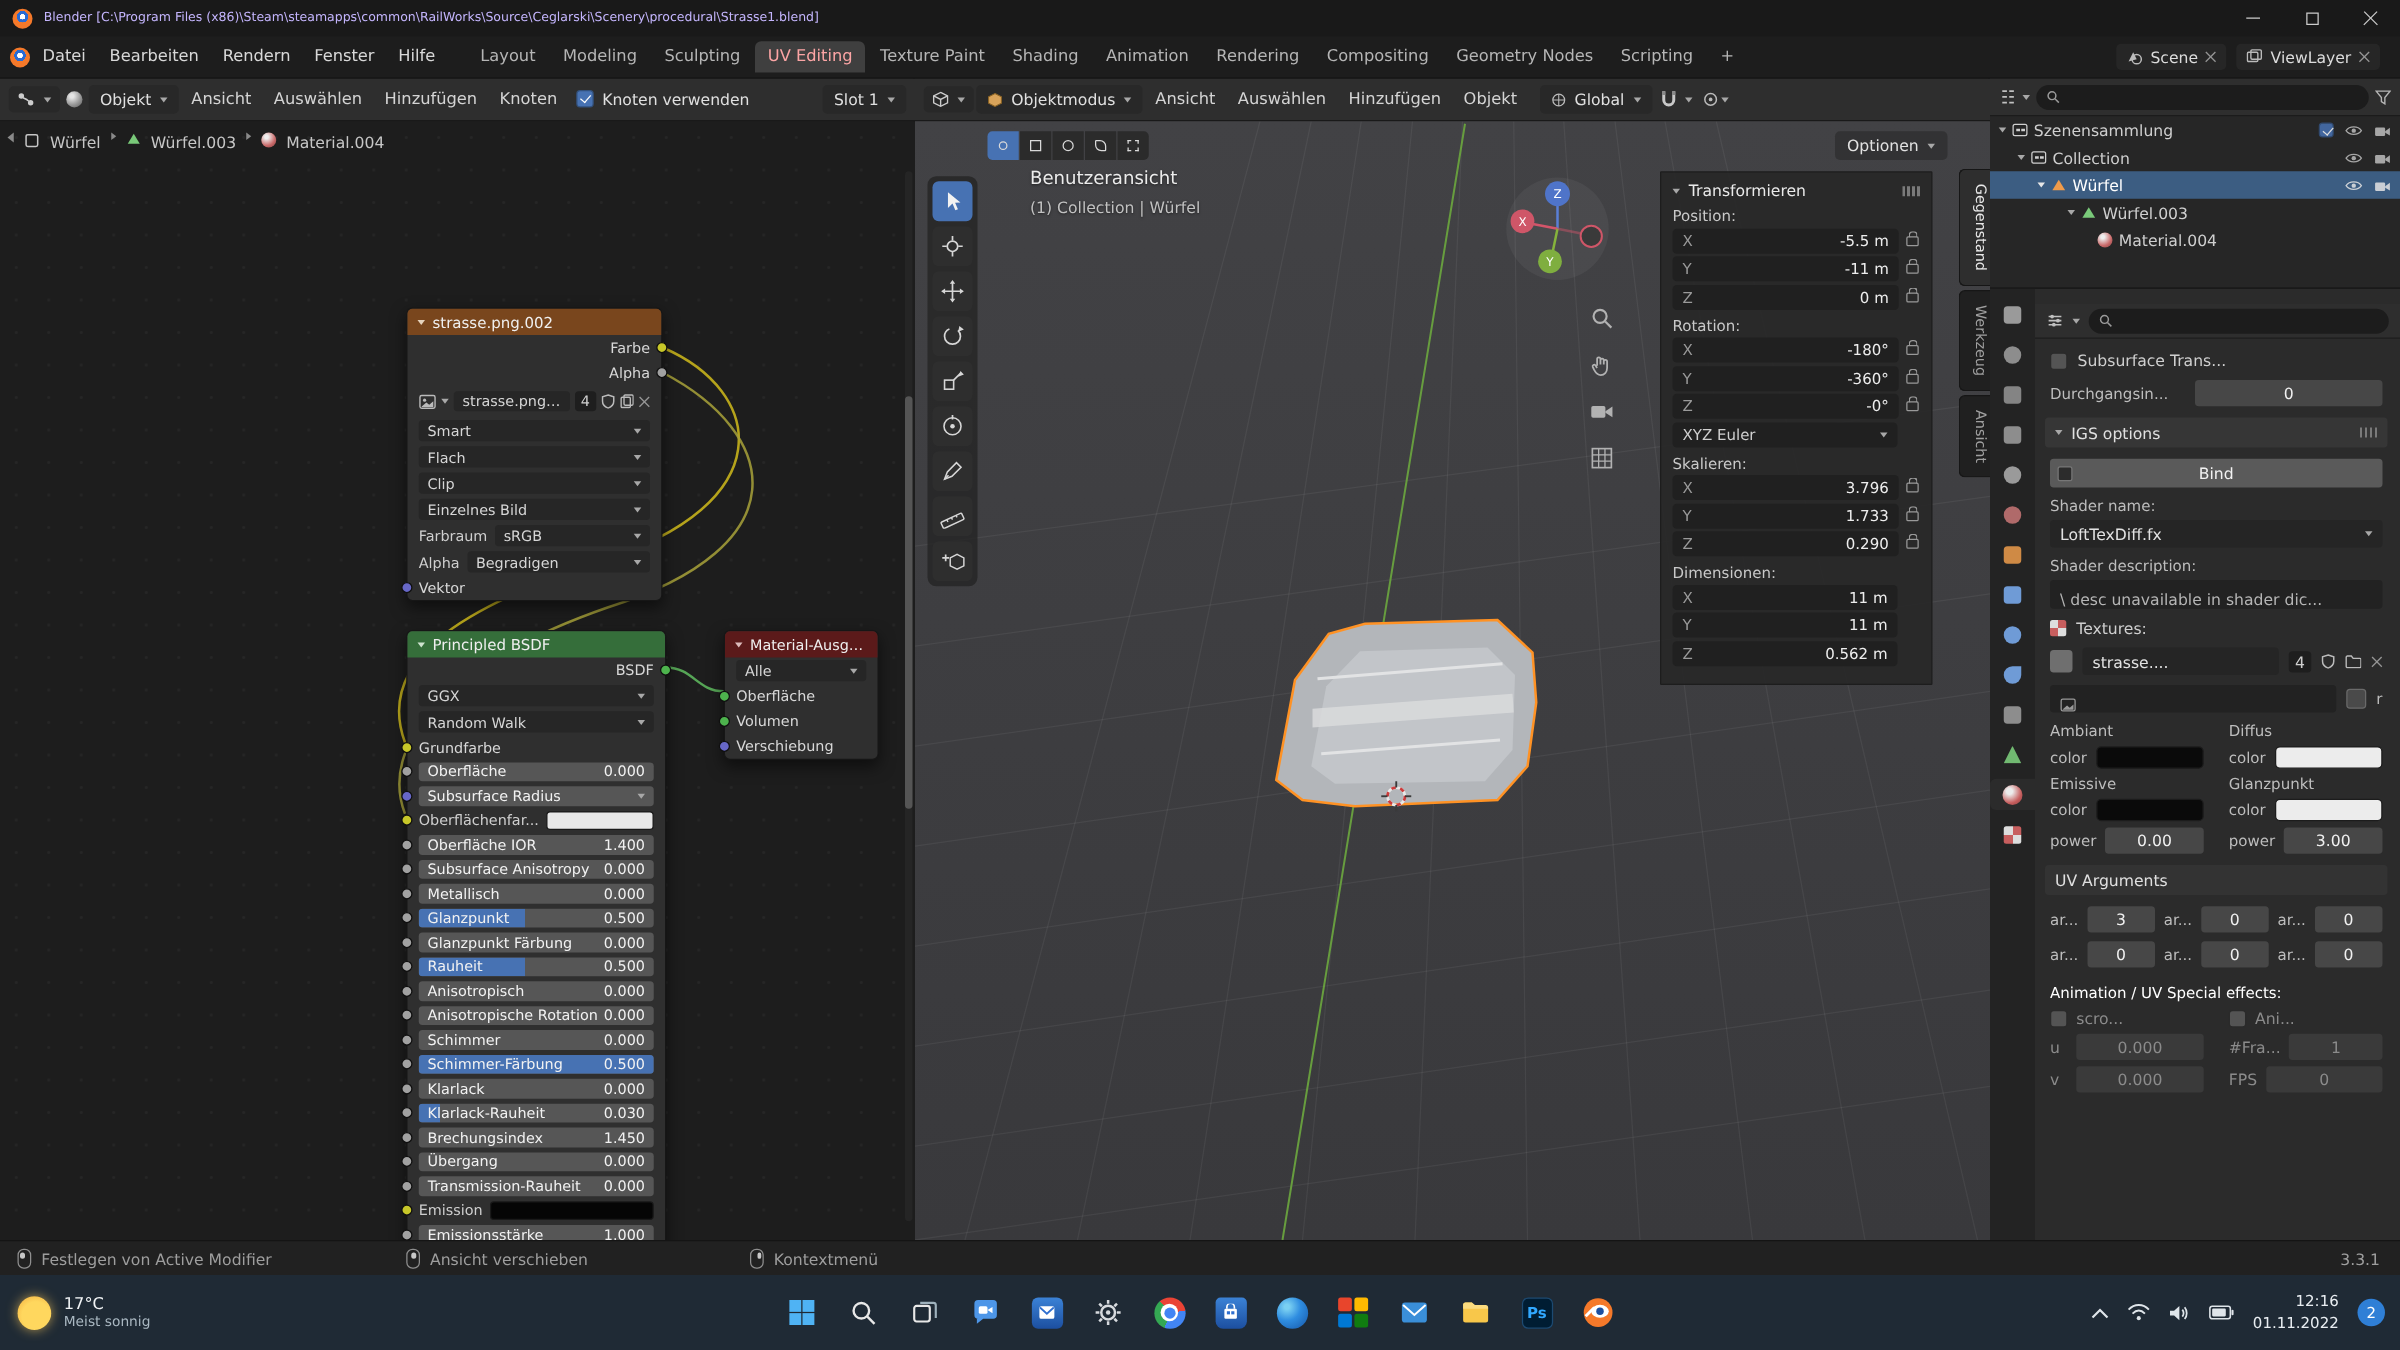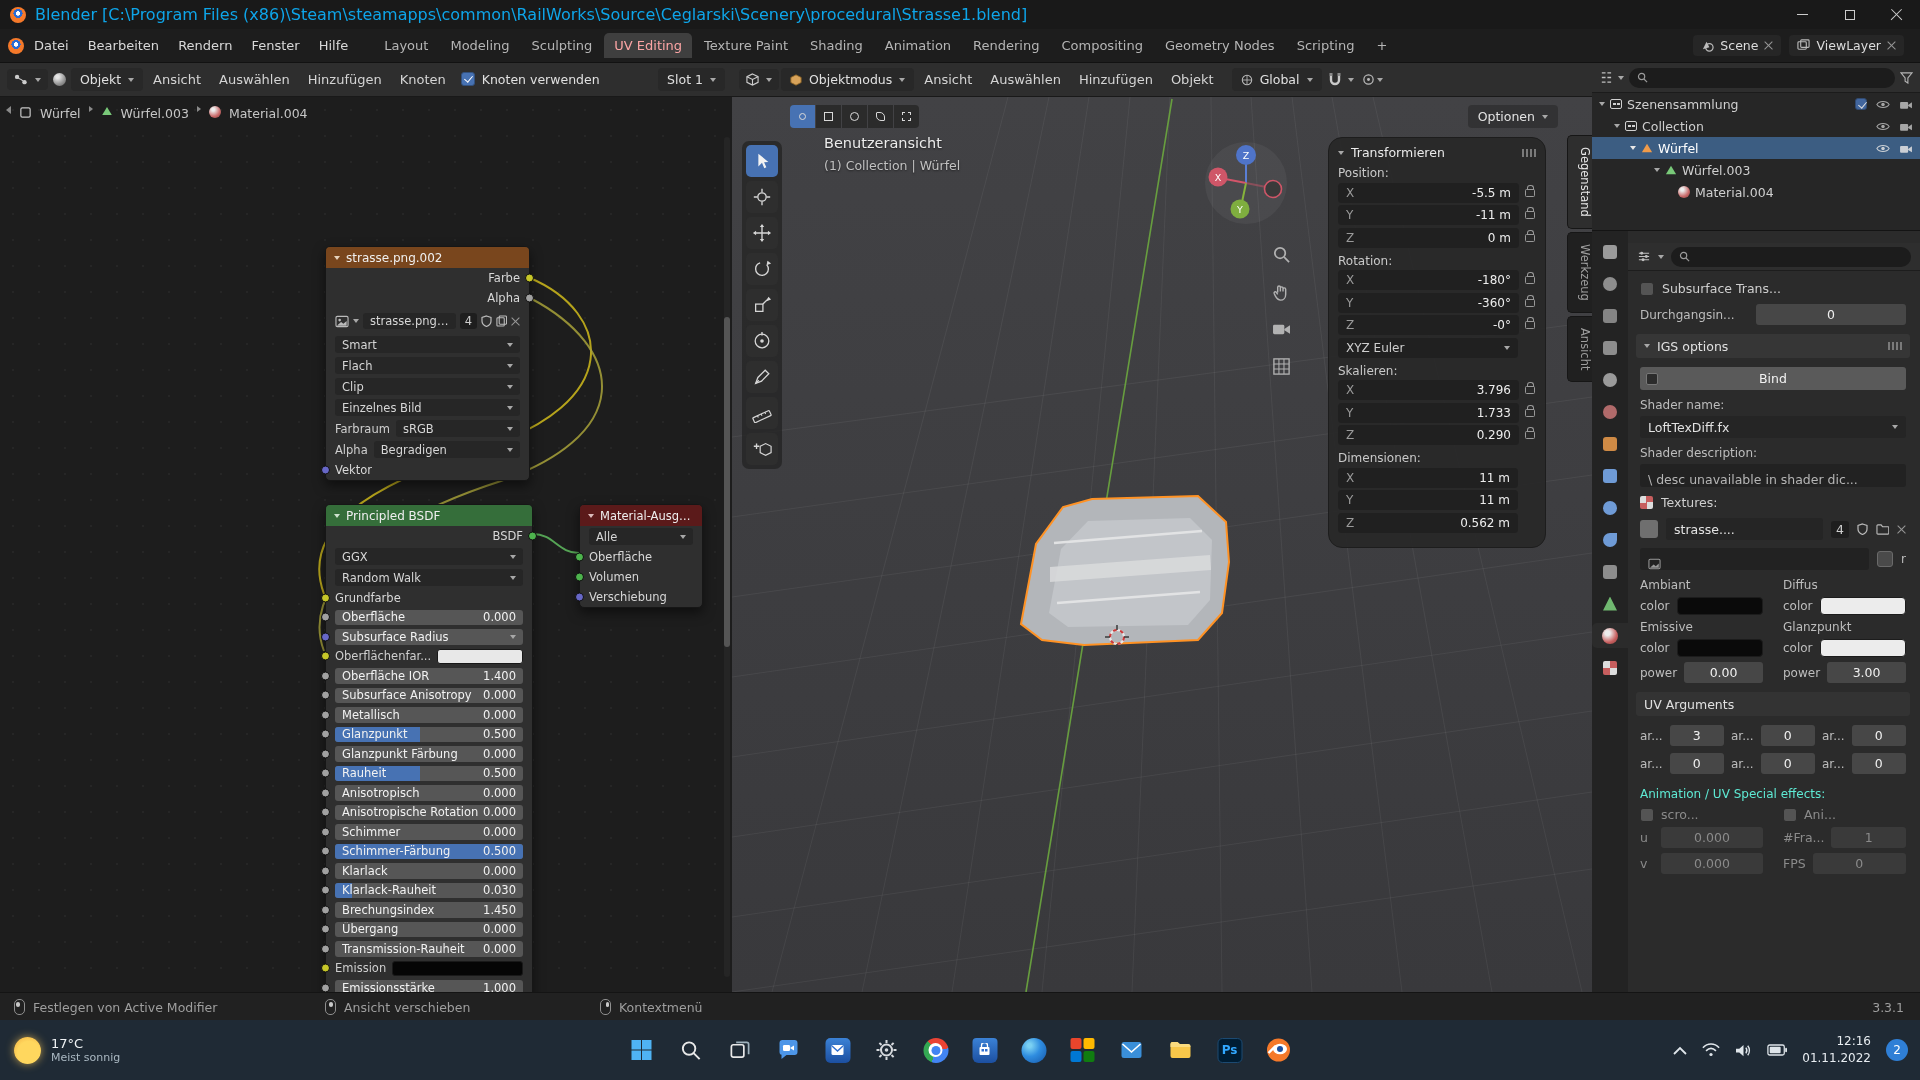--- a/index.html
+++ b/index.html
@@ -6,21 +6,21 @@
 body{width:1920px;height:1080px;overflow:hidden;background:#111;font-family:"DejaVu Sans","Liberation Sans",sans-serif}
 #screen{position:relative;width:1920px;height:1080px;overflow:hidden;background:#1d1d1d;color:#cfcfcf;font-size:12px}
 .abs{position:absolute}
 .fx{display:flex;align-items:flex-start}
 .ell{white-space:nowrap;overflow:hidden;text-overflow:ellipsis}
 .cv{width:0;height:0;border-left:3.5px solid transparent;border-right:3.5px solid transparent;border-top:4.5px solid #a8a8a8;flex:none}
 .cvr{width:0;height:0;border-top:3.5px solid transparent;border-bottom:3.5px solid transparent;border-left:4.5px solid #8a8a8a;flex:none}
 .cvl{width:0;height:0;border-top:4px solid transparent;border-bottom:4px solid transparent;border-right:5px solid #8a8a8a;flex:none}
 
 #titlebar{left:0;top:0;width:1920px;height:29px;background:#191919;display:flex;align-items:center;padding-left:10px;gap:9px}
-#titlebar .t{color:#0ea5e9;font-size:16px}
+#titlebar .t{color:#c4b5fd;font-size:10px}
 .blogo{width:16px;height:16px;border-radius:50%;background:radial-gradient(circle at 50% 40%,#fff 0 17%,#2a6bd4 18% 36%,#f5792a 37%);flex:none}
 .winbtns{margin-left:auto;display:flex;height:29px}
 .winbtn{width:47px;height:29px;display:flex;align-items:center;justify-content:center}
 .winbtn.close{background:transparent}
 .ic-min{width:11px;height:1.4px;background:#ccc}
 .ic-max{width:10px;height:10px;border:1.2px solid #ccc}
 .xwrap{position:relative;width:13px;height:13px}
 .x1,.x2{position:absolute;left:-1px;top:6px;width:15px;height:1.4px;background:#ccc}
 .x1{transform:rotate(45deg)}.x2{transform:rotate(-45deg)}
 
@@ -72,21 +72,21 @@
 .sm:first-child{border-radius:4px 0 0 4px}.sm:last-child{border-radius:0 4px 4px 0}
 .sm.active{background:#4772b3}
 .smg{width:9px;height:9px;border:1.4px solid #d9d9d9}
 .optbtn{position:absolute;right:34px;top:8px;display:flex;gap:7px;align-items:center;color:#e2e2e2;font-size:12.5px;background:rgba(38,38,38,.55);padding:4px 10px;border-radius:4px;z-index:6}
 .toolcol{position:absolute;left:10px;top:44px;display:flex;flex-direction:column;gap:4px;background:rgba(36,36,36,.8);padding:4px;border-radius:7px;z-index:6}
 .tool{width:32px;height:32px;border-radius:5px;display:flex;align-items:center;justify-content:center;background:#2e2e2e}
 .tool.active{background:#4772b3}
 .vplabel1{position:absolute;left:92px;top:38px;font-size:14.5px;color:#ececec;text-shadow:0 1px 2px rgba(0,0,0,.55);z-index:6}
 .vplabel2{position:absolute;left:92px;top:61px;font-size:12.5px;color:#c2c2c2;text-shadow:0 1px 2px rgba(0,0,0,.5);z-index:6}
 .navic{position:absolute;left:540px;z-index:6;opacity:.85}
-.npanel{position:absolute;left:596px;top:40px;width:218px;background:rgba(41,41,41,.96);border-radius:14px;padding:7px 9px 12px;z-index:7;border:1px solid #1d1d1d}
+.npanel{position:absolute;left:596px;top:40px;width:218px;background:rgba(41,41,41,.96);border-radius:1px;padding:7px 9px 12px;z-index:7;border:1px solid #1d1d1d}
 .np-h{display:flex;align-items:center;gap:7px;color:#eaeaea;font-size:12.5px;margin-bottom:3px}
 .grip{margin-left:auto;width:14px;height:8px;background:repeating-linear-gradient(90deg,#7a7a7a 0 2px,transparent 2px 4px)}
 .np-lab{color:#c9c9c9;margin:6px 0 2px;font-size:12px}
 .fldrow{display:flex;align-items:center;gap:6px;margin:2.5px 0}
 .fld{flex:1;height:20px;background:#202020;border-radius:3.5px;display:flex;align-items:center;gap:6px;padding:0 8px;font-size:12px}
 .fld .ax{color:#9a9a9a}
 .fld .vv{margin-left:auto;color:#ededed}
 .lock{position:relative;width:10px;height:8px;border:1.2px solid #999;border-radius:1.5px;flex:none;margin-right:1px}
 .lock::before{content:"";position:absolute;left:1px;top:-5px;width:5px;height:4px;border:1.2px solid #999;border-bottom:none;border-radius:3px 3px 0 0}
 .nolock{width:12px;flex:none}
@@ -1137,21 +1137,21 @@
                 <span>0</span>
               </div>
             </div>
           <div class="pairs">
               <span class="plab">ar...</span>
               <div class="pfield" style="flex:1">
                 <span>0</span>
               </div>
             </div>
         </div>
-        <div class="plab" style="margin:13px 0 6px;color:#5eead4">Animation / UV Special effects:</div>
+        <div class="plab" style="margin:13px 0 6px;color:#ffffff">Animation / UV Special effects:</div>
         <div class="grid2" style="margin-top:2px">
           <div class="pairs">
               <span class="checkbox"></span>
               <span class="dlab">scro...</span>
             </div>
           <div class="pairs">
               <span class="checkbox"></span>
               <span class="dlab">Ani...</span>
             </div>
           <div class="pairs">

